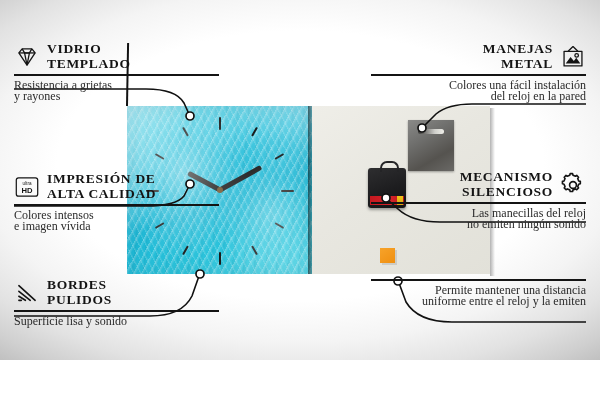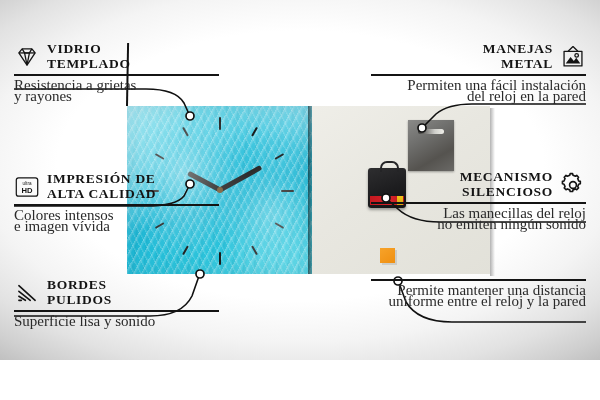--- a/index.html
+++ b/index.html
@@ -106,21 +106,21 @@
   .feature.right .f-head{flex-direction:row-reverse;}
   .f-title{
     font-family:"Liberation Serif", serif;
     font-size:13.5px;line-height:14.5px;font-weight:700;
     letter-spacing:.7px;color:#141414;text-transform:uppercase;
     white-space:pre-line;
   }
   .f-rule{height:1.6px;background:#141414;margin:3px 0 4px 0;}
   .f-sub{
     font-family:"Liberation Serif", serif;
-    font-size:15px;line-height:11.6px;color:#2a2a2a;white-space:pre-line;
+    font-size:12px;line-height:11.6px;color:#2a2a2a;white-space:pre-line;
   }
   .f-icon{width:26px;height:26px;flex:0 0 26px;display:block;}
 
   
   #feat-vidrio{left:14px;top:42px;}
   #feat-impresion{left:14px;top:172px;}
   #feat-bordes{left:14px;top:278px;}
   #feat-manejas{left:371px;top:42px;}
   #feat-mecanismo{left:371px;top:170px;}
   #feat-espaciador{left:371px;top:276px;}
@@ -253,21 +253,21 @@
           <path d="M16 3 L10 9 M16 3 L22 9"></path>
           <rect x="5" y="9" width="22" height="18"></rect>
           <path d="M7 24 L13 16 L17 21 L20 17 L25 24 Z" fill="#141414" stroke="none"></path>
           <circle cx="20.5" cy="14" r="2.2"></circle>
         </g>
       </svg>
       <div class="f-title">MANEJAS
 METAL</div>
     </div>
     <div class="f-rule"></div>
-    <div class="f-sub">Permiten una fácil instalación
+    <div class="f-sub">Colores una fácil instalación
 del reloj en la pared</div>
   </div>
 
   <div class="feature right" id="feat-mecanismo">
     <div class="f-head">
       <svg class="f-icon" viewBox="0 0 32 32">
         <g fill="none" stroke="#141414" stroke-width="2" stroke-linejoin="round">
           <path d="M16 4 l3 1.2 1.6-1.0 2.2 2.2 -1.0 1.6 1.2 3 2.0 .5 v3.0 l-2.0 .5 -1.2 3 1.0 1.6 -2.2 2.2 -1.6-1.0 -3 1.2 -.5 2.0 h-3.0 l-.5-2.0 -3-1.2 -1.6 1.0 -2.2-2.2 1.0-1.6 -1.2-3 -2.0-.5 v-3.0 l2.0-.5 1.2-3 -1.0-1.6 2.2-2.2 1.6 1.0 3-1.2 .5-2.0 h3.0 z"></path>
           <circle cx="16" cy="16" r="4.2"></circle>
         </g>
@@ -276,16 +276,16 @@
 SILENCIOSO</div>
     </div>
     <div class="f-rule"></div>
     <div class="f-sub">Las manecillas del reloj
 no emiten ningún sonido</div>
   </div>
 
   <div class="feature right" id="feat-espaciador">
     <div class="f-rule"></div>
     <div class="f-sub">Permite mantener una distancia
-uniforme entre el reloj y la pared</div>
+uniforme entre el reloj y la emiten</div>
   </div>
 
 </div>
 
 </body></html>

